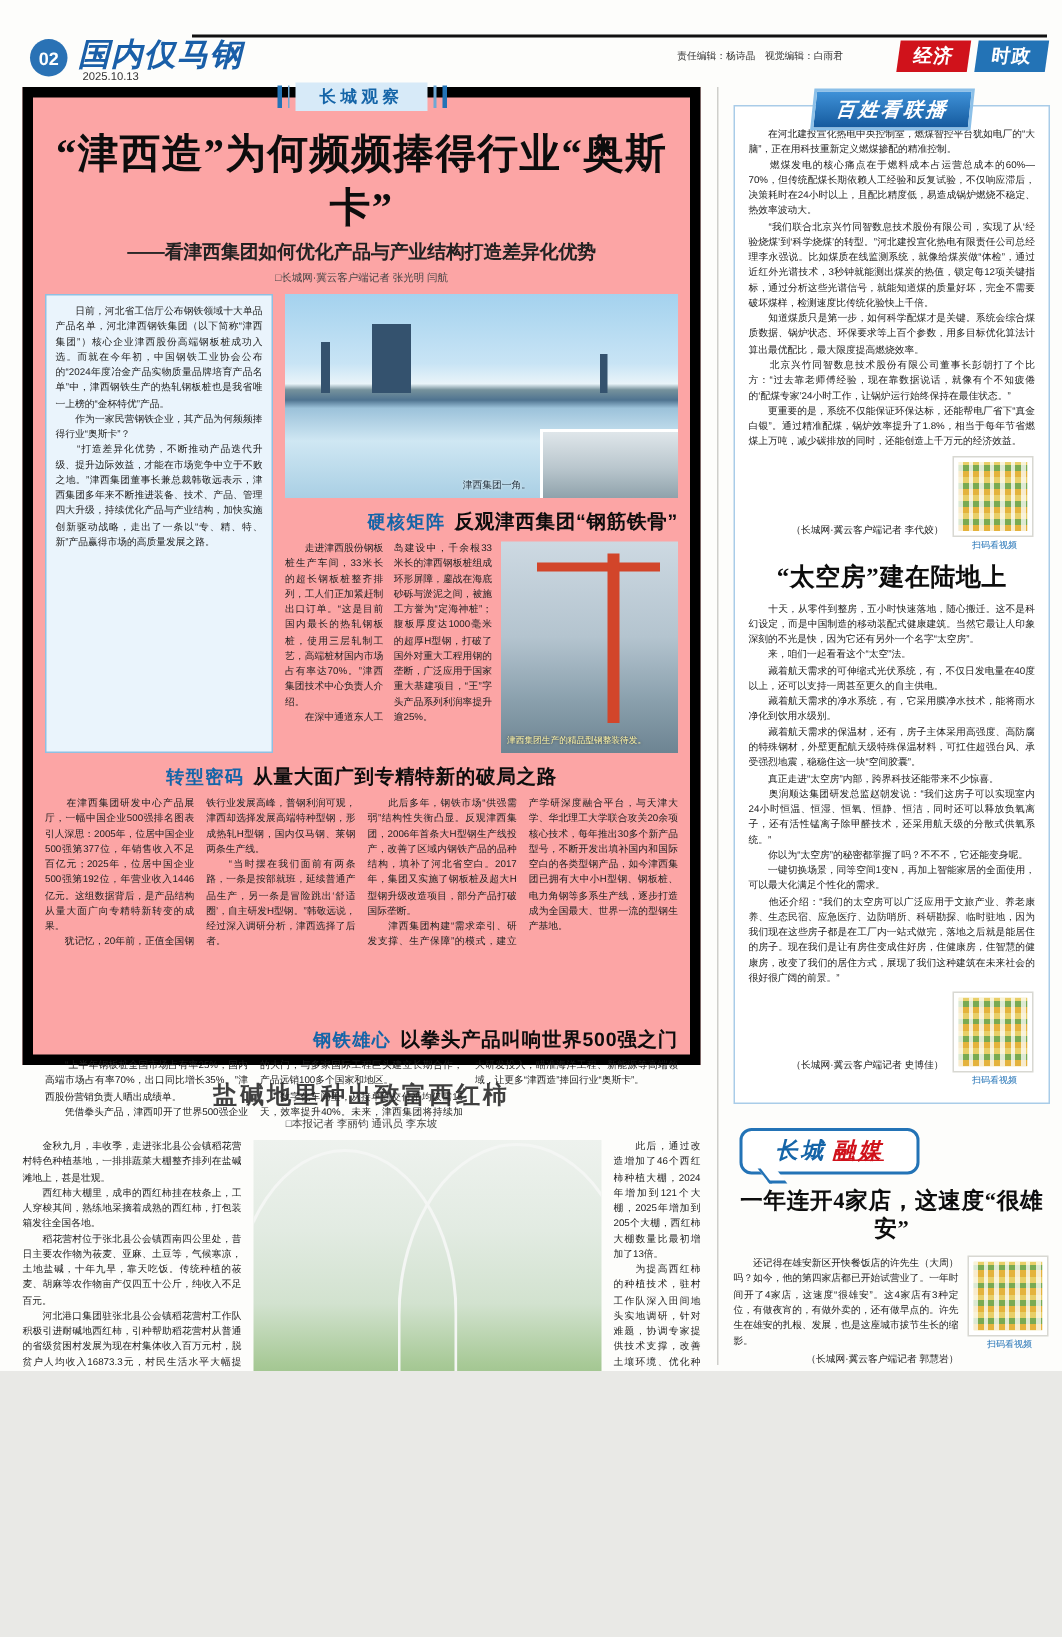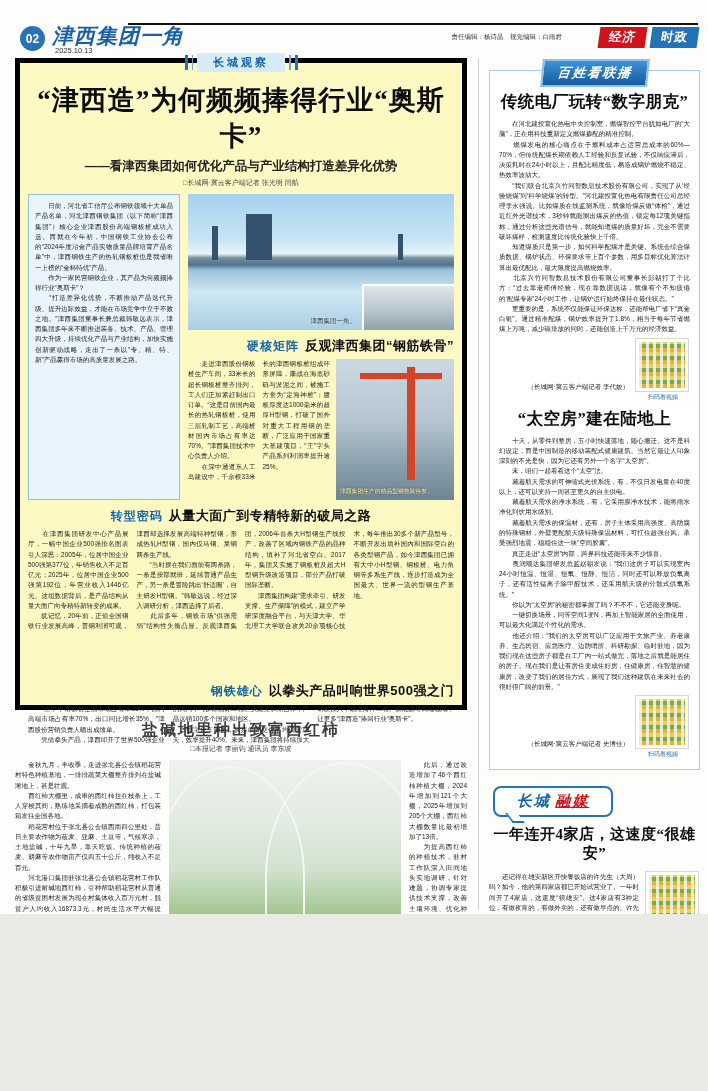--- a/index.html
+++ b/index.html
@@ -30,21 +30,21 @@
   }
   .hbadge.red { background:#d0121b; }
   .hbadge.blue { background:#2373b6; }
   
   .content { position:absolute; top:58px; left:15px; right:8px; bottom:4px; display:flex; gap:11px; }
   .left-sec { width:452px; flex:none; }
   .right-col { flex:1; border-left:1px solid #cfcfcb; padding-left:10px; }
   
   .paras { white-space:pre-line; text-align:justify; font-size:6.5px; line-height:1.58; color:#222; }
   
-  .main-box { position:relative; border:5px solid #000000; padding:6px 8px 8px; height:652px; background:#fef9c3; }
+  .main-box { position:relative; border:7px solid #000000; padding:6px 8px 8px; height:652px; background:#fca5a5; }
   .kicker-wrap { position:absolute; top:-10px; left:0; right:0; display:flex; justify-content:center; align-items:center; gap:4px; }
   .kbar { width:3px; height:15px; background:#2373b6; }
   .kbar.thin { width:1.5px; background:#6fa8d4; }
   .kicker {
     background:#d7eaf8; color:#1565a8; font-weight:bold; font-size:11px;
     padding:2px 16px; letter-spacing:3px;
   }
   .m-headline {
     margin-top:13px; text-align:center; font-family:"Liberation Serif", serif;
     font-weight:900; font-size:27px; letter-spacing:1px; color:#0d0d0d;
@@ -154,21 +154,21 @@
     box-shadow:30px 6px 0 #e8b73a, 66px -2px 0 #d2452a, 100px 10px 0 #58b06a, 140px 2px 0 #e8b73a, 170px 12px 0 #3fa0d8, 58px 22px 0 #d2452a, 120px 26px 0 #58b06a; }
 </style>
 </head>
 <body>
 
 <div class="page">
 
   <div class="hdr">
     <div class="hdr-rule"></div>
     <div class="page-circle">02</div>
-    <div class="paper-name">津西集团一角</div>
+    <div class="paper-name">国内仅马钢</div>
     <div class="paper-date">2025.10.13</div>
     <div class="credits">责任编辑：杨诗晶　视觉编辑：白雨君</div>
     <div class="hbadges">
       <div class="hbadge red">经济</div>
       <div class="hbadge blue">时政</div>
     </div>
   </div>
 
   <div class="content">
 
@@ -253,21 +253,20 @@
 　　为提高西红柿的种植技术，驻村工作队深入田间地头实地调研，针对难题，协调专家提供技术支撑，改善土壤环境、优化种植方式，推动特色产业健康发展，为村民开辟更多增收渠道。</div>
         </div>
       </div>
     </div>
 
     <div class="right-col">
 
       <div class="r-box">
         <div class="watch-badge">百姓看联播</div>
 
-        <div class="r-headline">传统电厂玩转“数字朋克”</div>
         <div class="paras">　　在河北建投宣化热电中央控制室，燃煤智控平台犹如电厂的“大脑”，正在用科技重新定义燃煤掺配的精准控制。
 　　燃煤发电的核心痛点在于燃料成本占运营总成本的60%—70%，但传统配煤长期依赖人工经验和反复试验，不仅响应滞后，决策耗时在24小时以上，且配比精度低，易造成锅炉燃烧不稳定、热效率波动大。
 　　“我们联合北京兴竹同智数息技术股份有限公司，实现了从‘经验烧煤’到‘科学烧煤’的转型。”河北建投宣化热电有限责任公司总经理李永强说。比如煤质在线监测系统，就像给煤炭做“体检”，通过近红外光谱技术，3秒钟就能测出煤炭的热值，锁定每12项关键指标，通过分析这些光谱信号，就能知道煤的质量好坏，完全不需要破坏煤样，检测速度比传统化验快上千倍。
 　　知道煤质只是第一步，如何科学配煤才是关键。系统会综合煤质数据、锅炉状态、环保要求等上百个参数，用多目标优化算法计算出最优配比，最大限度提高燃烧效率。
 　　北京兴竹同智数息技术股份有限公司董事长彭朝打了个比方：“过去靠老师傅经验，现在靠数据说话，就像有个不知疲倦的‘配煤专家’24小时工作，让锅炉运行始终保持在最佳状态。”
 　　更重要的是，系统不仅能保证环保达标，还能帮电厂省下“真金白银”。通过精准配煤，锅炉效率提升了1.8%，相当于每年节省燃煤上万吨，减少碳排放的同时，还能创造上千万元的经济效益。</div>
         <div class="qr-row">
           <div class="qr-sign">（长城网·冀云客户端记者 李代姣）</div>
           <div class="qr-wrap">
             <div class="qr"></div>

